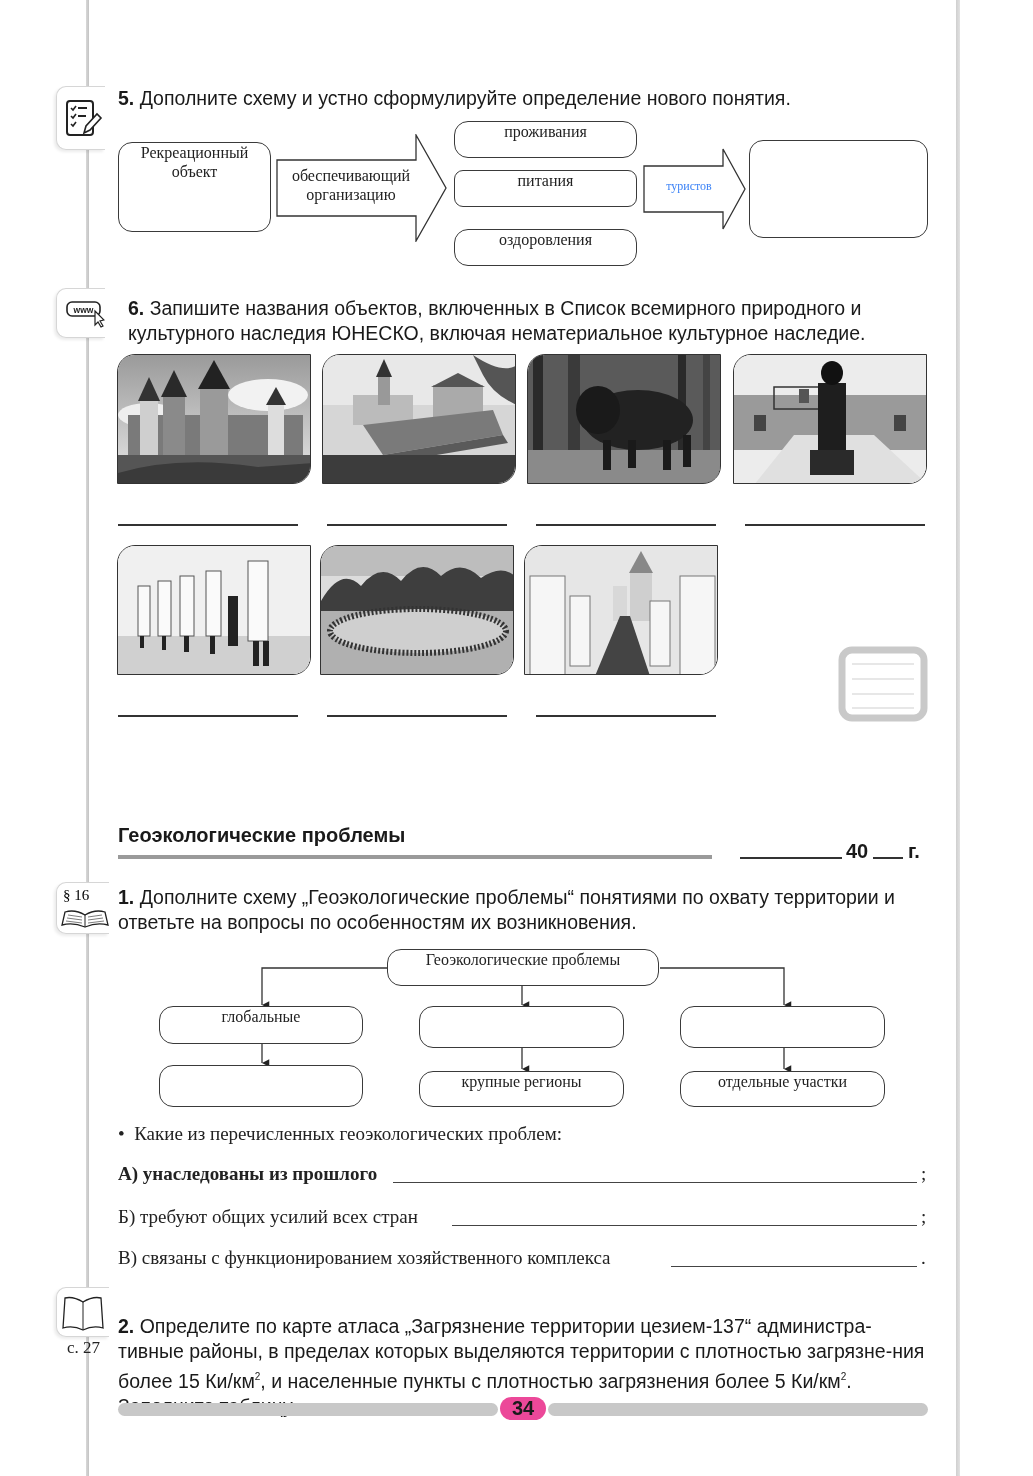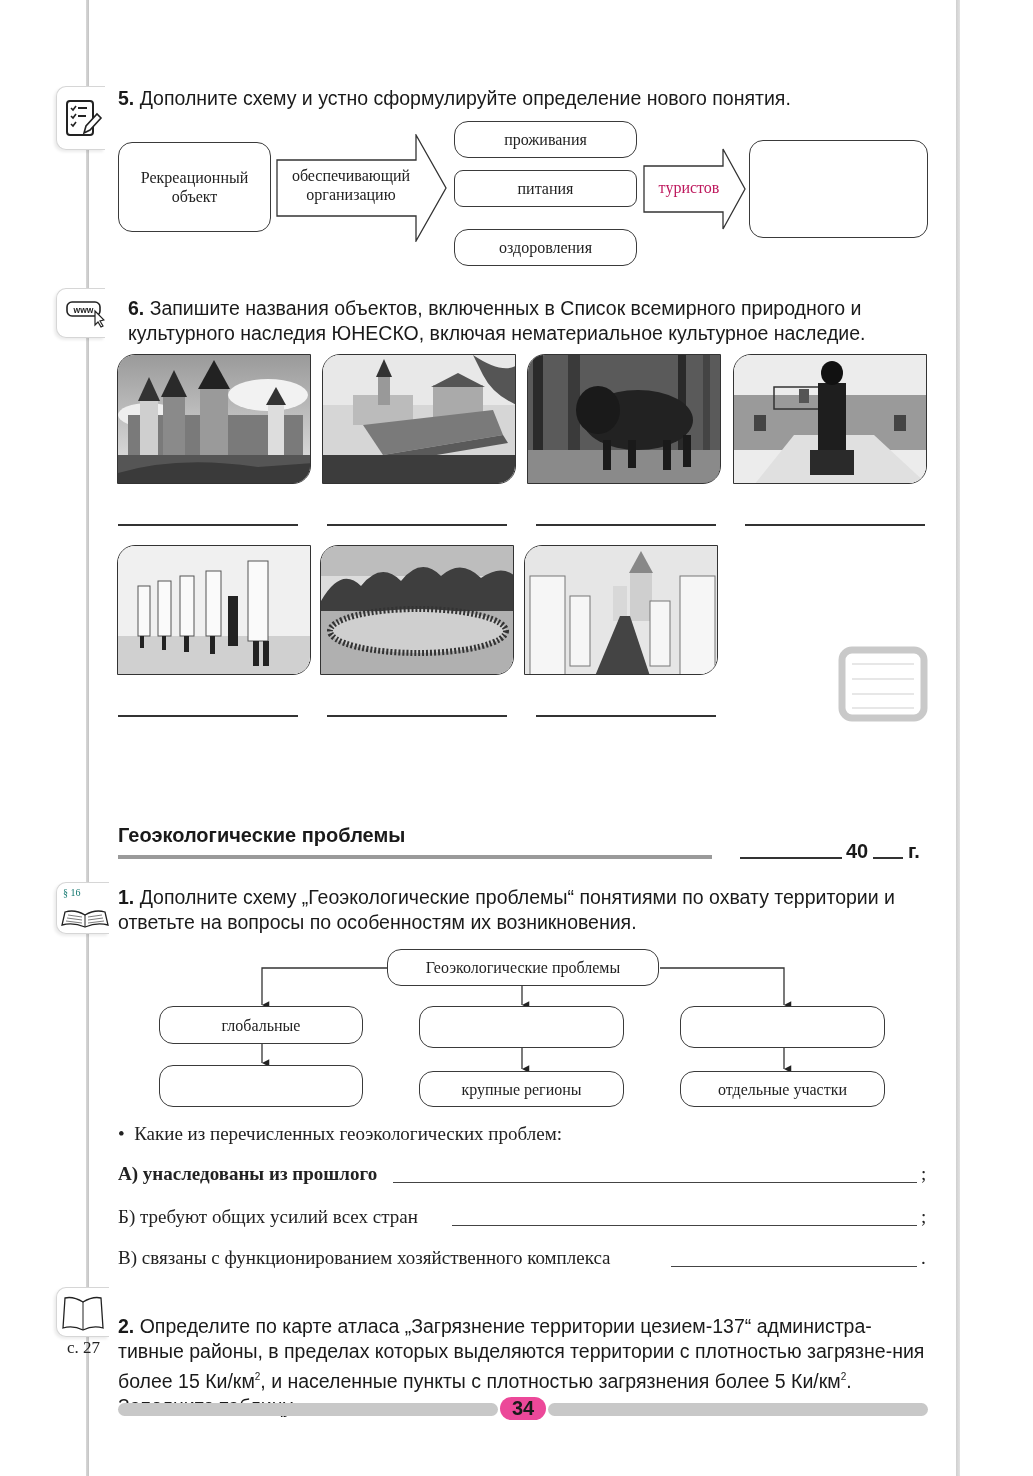--- a/index.html
+++ b/index.html
@@ -24,21 +24,21 @@
   .task {
     position: absolute; left: 118px; width: 812px;
     font-size: 19.5px; line-height: 25px; color: #1a1a1a;
   }
   .task b { font-weight: bold; }
 
   .serif { font-family: "Liberation Serif", "DejaVu Serif", serif; }
 
   .box {
     position: absolute; border: 1.3px solid #3a3a3a; background: #fff;
-    display: flex; align-items: center; justify-content: center; text-align: center;
+    display: flex; justify-content: center; text-align: center;
     font-family: "Liberation Serif", "DejaVu Serif", serif; font-size: 16px; line-height: 19px; color: #222;
     box-sizing: border-box;
   }
 
   .photo {
     position: absolute; width: 194px; height: 130px;
     border: 1.3px solid #333; border-radius: 18px 0 18px 0; overflow: hidden; box-sizing: border-box;
   }
   .answer-line { position: absolute; height: 1.5px; background: #333; width: 180px; }
 
@@ -97,21 +97,21 @@
 <div class="box" style="left:454px; top:170px; width:183px; height:37px; border-radius:9px;">
     <span>питания</span>
   </div>
 <div class="box" style="left:454px; top:229px; width:183px; height:37px; border-radius:14px;">
     <span>оздоровления</span>
   </div>
 
 <svg class="abs" style="left:643px; top:148px;" width="104" height="82">
   <path d="M1 18 L80 18 L80 1 L102 41 L80 81 L80 64 L1 64 Z" fill="#fff" stroke="#333" stroke-width="1.3"></path>
 </svg>
-<div class="abs serif" style="left:646px; top:179px; width:86px; text-align:center; font-size:16px; color:#be185d;">туристов</div>
+<div class="abs serif" style="left:646px; top:179px; width:86px; text-align:center; font-size:12px; color:#3b82f6;">туристов</div>
 
 <div class="box" style="left:749px; top:140px; width:179px; height:98px; border-radius:14px;"></div>
 
 <div class="tab" style="top:288px; width:48px; height:48px;">
   <svg width="48" height="48" viewBox="0 0 48 48">
     <rect x="10" y="13" width="33" height="14" rx="5" fill="#fff" stroke="#222" stroke-width="1.6"></rect>
     <text x="26.5" y="23.5" text-anchor="middle" font-family="Liberation Sans, sans-serif" font-size="8.5" font-weight="bold" fill="#222">www</text>
     <path d="M38 22 l0 14 l3 -3 l3 5 l2 -1 l-3 -5 l4 -1 z" fill="#fff" stroke="#222" stroke-width="1.2"></path>
   </svg>
 </div>
@@ -252,21 +252,21 @@
 </svg>
 
 <div class="section-title">Геоэкологические проблемы</div>
 <div class="title-rule"></div>
 <div class="date-line" style="left:740px; top:857px; width:102px;"></div>
 <div class="date-text" style="left:846px; top:840px;">40</div>
 <div class="date-line" style="left:873px; top:857px; width:30px;"></div>
 <div class="date-text" style="left:908px; top:840px;">г.</div>
 
 <div class="tab" style="top:882px; width:52px; height:50px;">
-  <div class="abs serif" style="left:6px; top:4px; font-size:10px; color:#0f766e;">§ 16</div>
+  <div class="abs serif" style="left:6px; top:4px; font-size:15px; color:#000000;">§ 16</div>
   <svg class="abs" style="left:4px; top:26px;" width="48" height="20" viewBox="0 0 48 20">
     <path d="M24 6 Q14 0 4 3 L1 16 Q12 13 24 18 Q36 13 47 16 L44 3 Q34 0 24 6 Z" fill="#fff" stroke="#222" stroke-width="1.3"></path>
     <line x1="24" y1="6" x2="24" y2="18" stroke="#222" stroke-width="1"></line>
     <path d="M7 6 L21 8 M6 9 L21 11 M5 12 L21 14 M27 8 L41 6 M27 11 L42 9 M27 14 L43 12" stroke="#444" stroke-width="0.7"></path>
   </svg>
 </div>
 <div class="task" style="top:885px;">
   <b>1.</b><span> Дополните схему „Геоэкологические проблемы“ понятиями по охвату территории и ответьте на вопросы по особенностям их возникновения.</span>
 </div>
 

